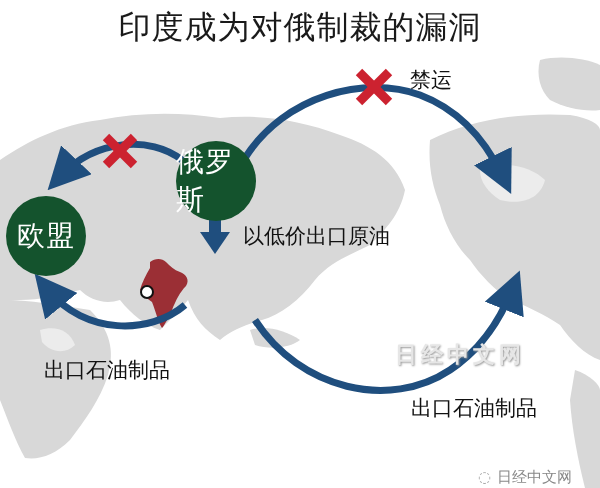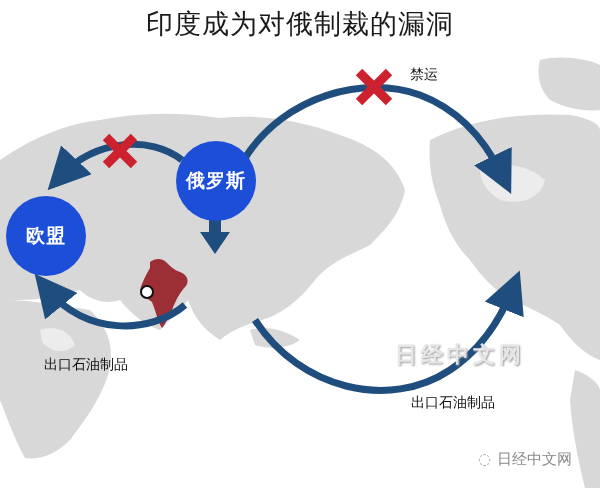--- a/index.html
+++ b/index.html
@@ -2,37 +2,37 @@
 <html><head>
 <meta charset="utf-8">
 <style>
   html, body { margin:0; padding:0; background:#ffffff; }
   #root {
     position:relative; width:600px; height:488px; overflow:hidden;
     background:#ffffff; font-family:"DejaVu Sans", sans-serif;
   }
   .title {
     position:absolute; left:0; top:6px; width:600px; text-align:center;
-    font-size:27px; color:#1a1a1a; letter-spacing:1px;
+    font-size:32px; color:#1a1a1a; letter-spacing:1px;
   }
   svg.map { position:absolute; left:0; top:0; }
   .node {
-    position:absolute; border-radius:50%; background:#1d4ed8;
+    position:absolute; border-radius:50%; background:#14532d;
     color:#ffffff; display:flex; align-items:center; justify-content:center;
-    font-size:19px; font-weight:bold; letter-spacing:1px;
+    font-size:28px; font-weight:normal; letter-spacing:1px;
   }
   .label {
-    position:absolute; font-size:14px; color:#111111; white-space:nowrap;
+    position:absolute; font-size:21px; color:#111111; white-space:nowrap;
   }
   .watermark {
     position:absolute; font-size:22px; color:#e6e6e6; font-weight:bold;
     text-shadow:1px 1px 2px #999; letter-spacing:4px; white-space:nowrap;
   }
   .credit {
-    position:absolute; font-size:15px; color:#888888; white-space:nowrap;
+    position:absolute; font-size:15px; color:#888888; white-space:nowrap;margin-top:18px;
   }
   .credit .wechat { display:inline-block; margin-right:6px; color:#aaa; }
 </style>
 </head>
 <body>
 
 <div id="root">
 
   <svg class="map" width="600" height="488" viewBox="0 0 600 488">
 
@@ -91,20 +91,21 @@
       <line x1="389" y1="72" x2="359" y2="102"></line>
     </g>
   </svg>
 
   <div class="title">印度成为对俄制裁的漏洞</div>
 
   <div class="node" style="left:176px;top:141px;width:80px;height:80px;">俄罗斯</div>
   <div class="node" style="left:6px;top:196px;width:80px;height:80px;">欧盟</div>
 
   <div class="label" style="left:410px;top:66px;">禁运</div>
+  <div class="label" style="left:243px;top:222px;">以低价出口原油</div>
   <div class="label" style="left:44px;top:356px;">出口石油制品</div>
   <div class="label" style="left:411px;top:394px;">出口石油制品</div>
 
   <div class="watermark" style="left:395px;top:340px;">日经中文网</div>
 
   <div class="credit" style="left:478px;top:450px;">
     <span class="wechat">◌</span><span>日经中文网</span>
   </div>
 </div>
 

